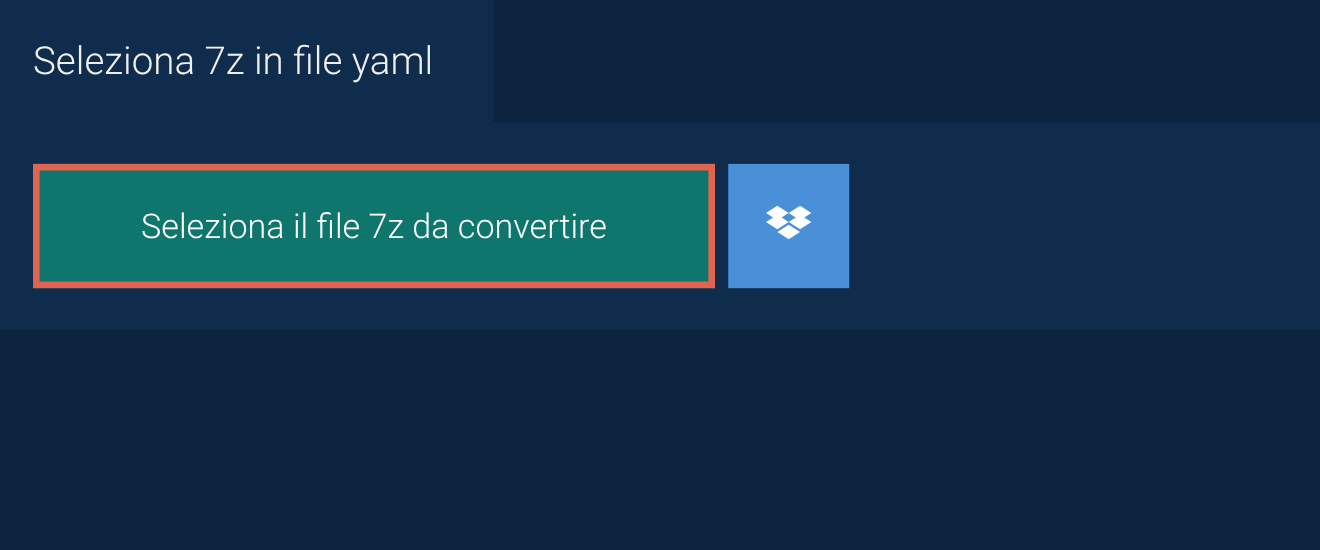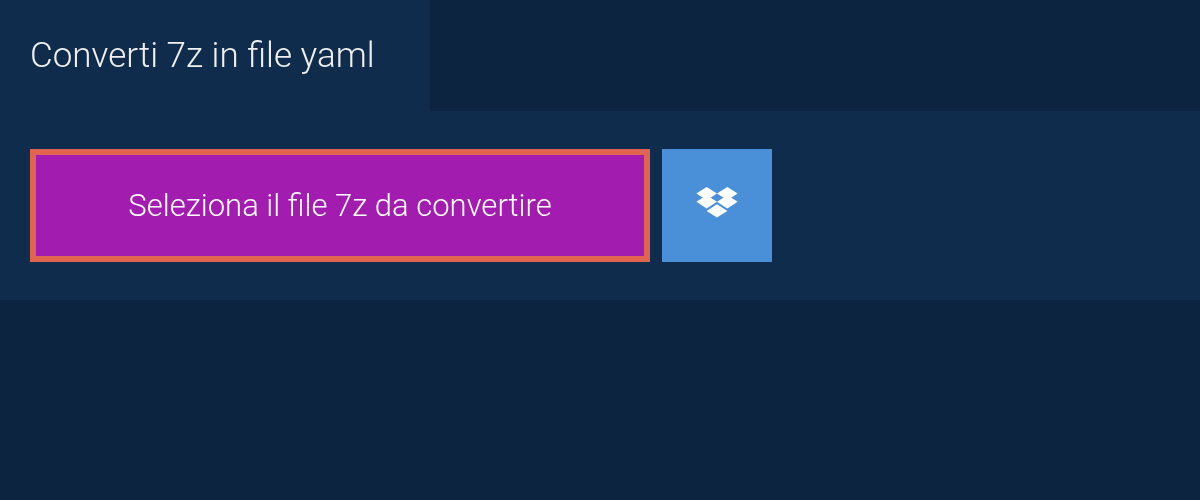--- a/index.html
+++ b/index.html
@@ -28,21 +28,21 @@
     .uploader-panel {
       background: #102c4c;
       padding: 38px 30px;
       margin-top: 0;
     }
     .button-row {
       display: flex;
       gap: 12px;
     }
     .select-file-button {
-      background: #a21caf;
+      background: #0f766e;
       border: 6px solid #e0644f;
       color: #ffffff;
       font-size: 31px;
       font-weight: 300;
       padding: 32px 55px;
       cursor: pointer;
       display: flex;
       align-items: center;
       justify-content: center;
       width: 620px;
@@ -59,21 +59,21 @@
       width: 42px;
       height: 38px;
       fill: #ffffff;
     }
   </style>
 </head>
 <body>
 
 <div class="tab-container">
   <div class="tab">
-    <span>Converti 7z in file yaml</span>
+    <span>Seleziona 7z in file yaml</span>
   </div>
 </div>
 
 <div class="uploader-panel">
   <div class="button-row">
     <div class="select-file-button">
       <span>Seleziona il file 7z da convertire</span>
     </div>
     <div class="dropbox-button">
       <svg class="dropbox-icon" viewBox="0 0 50 46" xmlns="http://www.w3.org/2000/svg">

